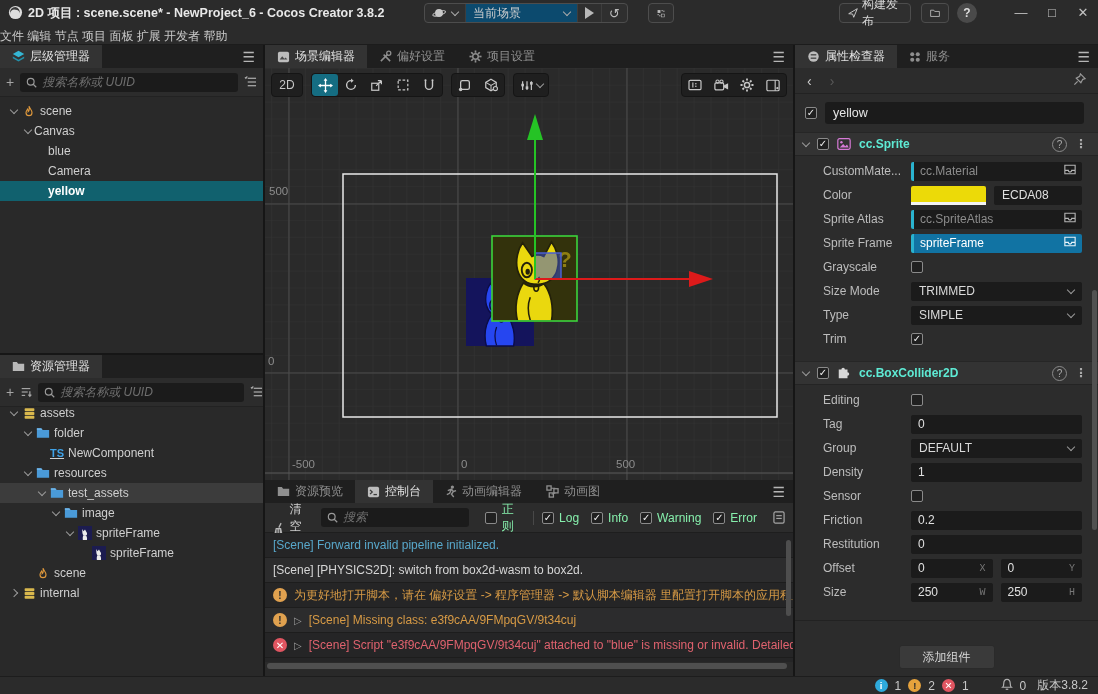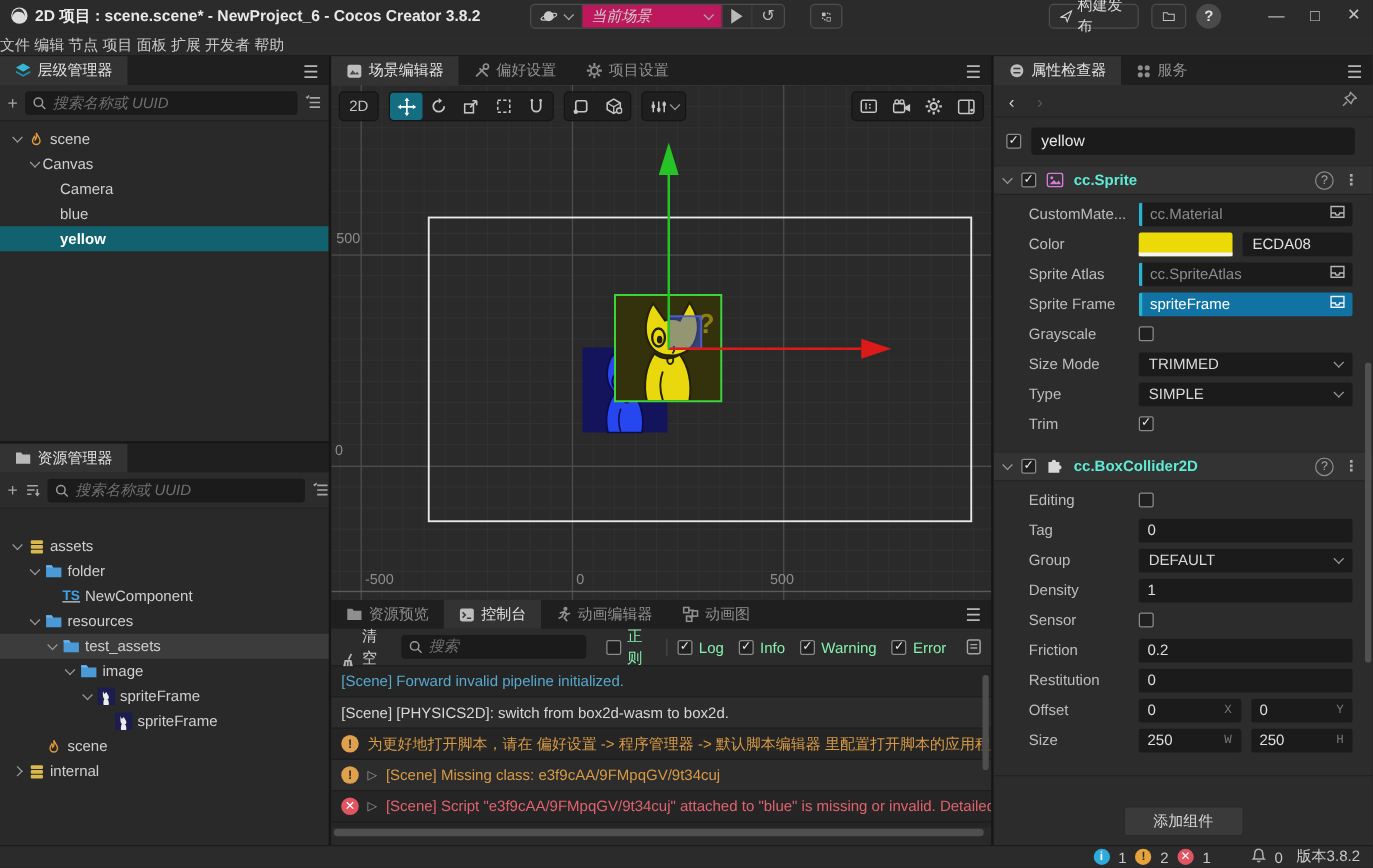--- a/index.html
+++ b/index.html
@@ -127,21 +127,21 @@
   <span id="app-title">2D 项目 : scene.scene* - NewProject_6 - Cocos Creator 3.8.2</span>
 
   <div class="tb-group" style="left:424px;">
     <div>
       <svg width="14" height="14" viewBox="0 0 16 16">
           <circle cx="8" cy="8" r="4.5" fill="#c9c9c9"></circle>
           <ellipse cx="8" cy="8.5" rx="7.5" ry="2.2" fill="none" stroke="#c9c9c9" stroke-width="1.2" transform="rotate(-18 8 8)"></ellipse>
         </svg>
       <span class="chev"></span>
     </div>
-    <div style="width:112px; background:#be185d;font-style:italic;">
+    <div style="width:112px; background:#0c4a6e;">
       <span>当前场景</span>
       <span class="chev" style="margin-left:auto;"></span>
     </div>
     <div>
         <span class="play-tri"></span>
       </div>
     <div>
         <span style="font-size:13px;color:#bbb;">↺</span>
       </div>
   </div>
@@ -237,25 +237,25 @@
         <span>scene</span>
       </div>
       <div class="tree-row" style="padding-left: 22px;">
         <span class="tree-arrow">
           <span class="chev" style="border-color:#9a9a9a;margin:0 0 2px 0;"></span>
         </span>
         <span>Canvas</span>
       </div>
       <div class="tree-row" style="padding-left: 36px;">
         <span class="tree-arrow"></span>
-        <span>Camera</span>
+        <span>blue</span>
       </div>
       <div class="tree-row" style="padding-left: 36px;">
         <span class="tree-arrow"></span>
-        <span>blue</span>
+        <span>Camera</span>
       </div>
       <div class="tree-row selected" style="padding-left: 36px;">
         <span class="tree-arrow"></span>
         <span>yellow</span>
       </div>
     </div>
 </div>
 <div class="vdiv" style="left:0; top:353px; width:263px; height:2px;"></div>
 
 <div id="assets">
@@ -292,21 +292,21 @@
           <g stroke="#a5a5a5" stroke-width="1.4">
             <line x1="4" y1="2.5" x2="13" y2="2.5"></line>
             <line x1="4" y1="6.5" x2="13" y2="6.5"></line>
             <line x1="4" y1="10.5" x2="13" y2="10.5"></line>
             <path d="M1 1.5 l1 1 l1.5-2" fill="none"></path>
           </g>
         </svg>
     </span>
     <span class="tool-ico" style="font-size:13px;">↻</span>
   </div>
-  <div class="tree" id="assets-tree" style="top:72px;">
+  <div class="tree" id="assets-tree" style="top:48px;">
       <div class="tree-row" style="padding-left: 8px;">
         <span class="tree-arrow">
           <span class="chev" style="border-color:#9a9a9a;margin:0 0 2px 0;"></span>
         </span>
         <span class="tree-ico">
           <svg width="13" height="13" viewBox="0 0 16 16">
             <g fill="#d9b84d">
               <rect x="2" y="1.5" width="12" height="3.6" rx="1"></rect>
               <rect x="2" y="6.2" width="12" height="3.6" rx="1"></rect>
               <rect x="2" y="10.9" width="12" height="3.6" rx="1"></rect>

